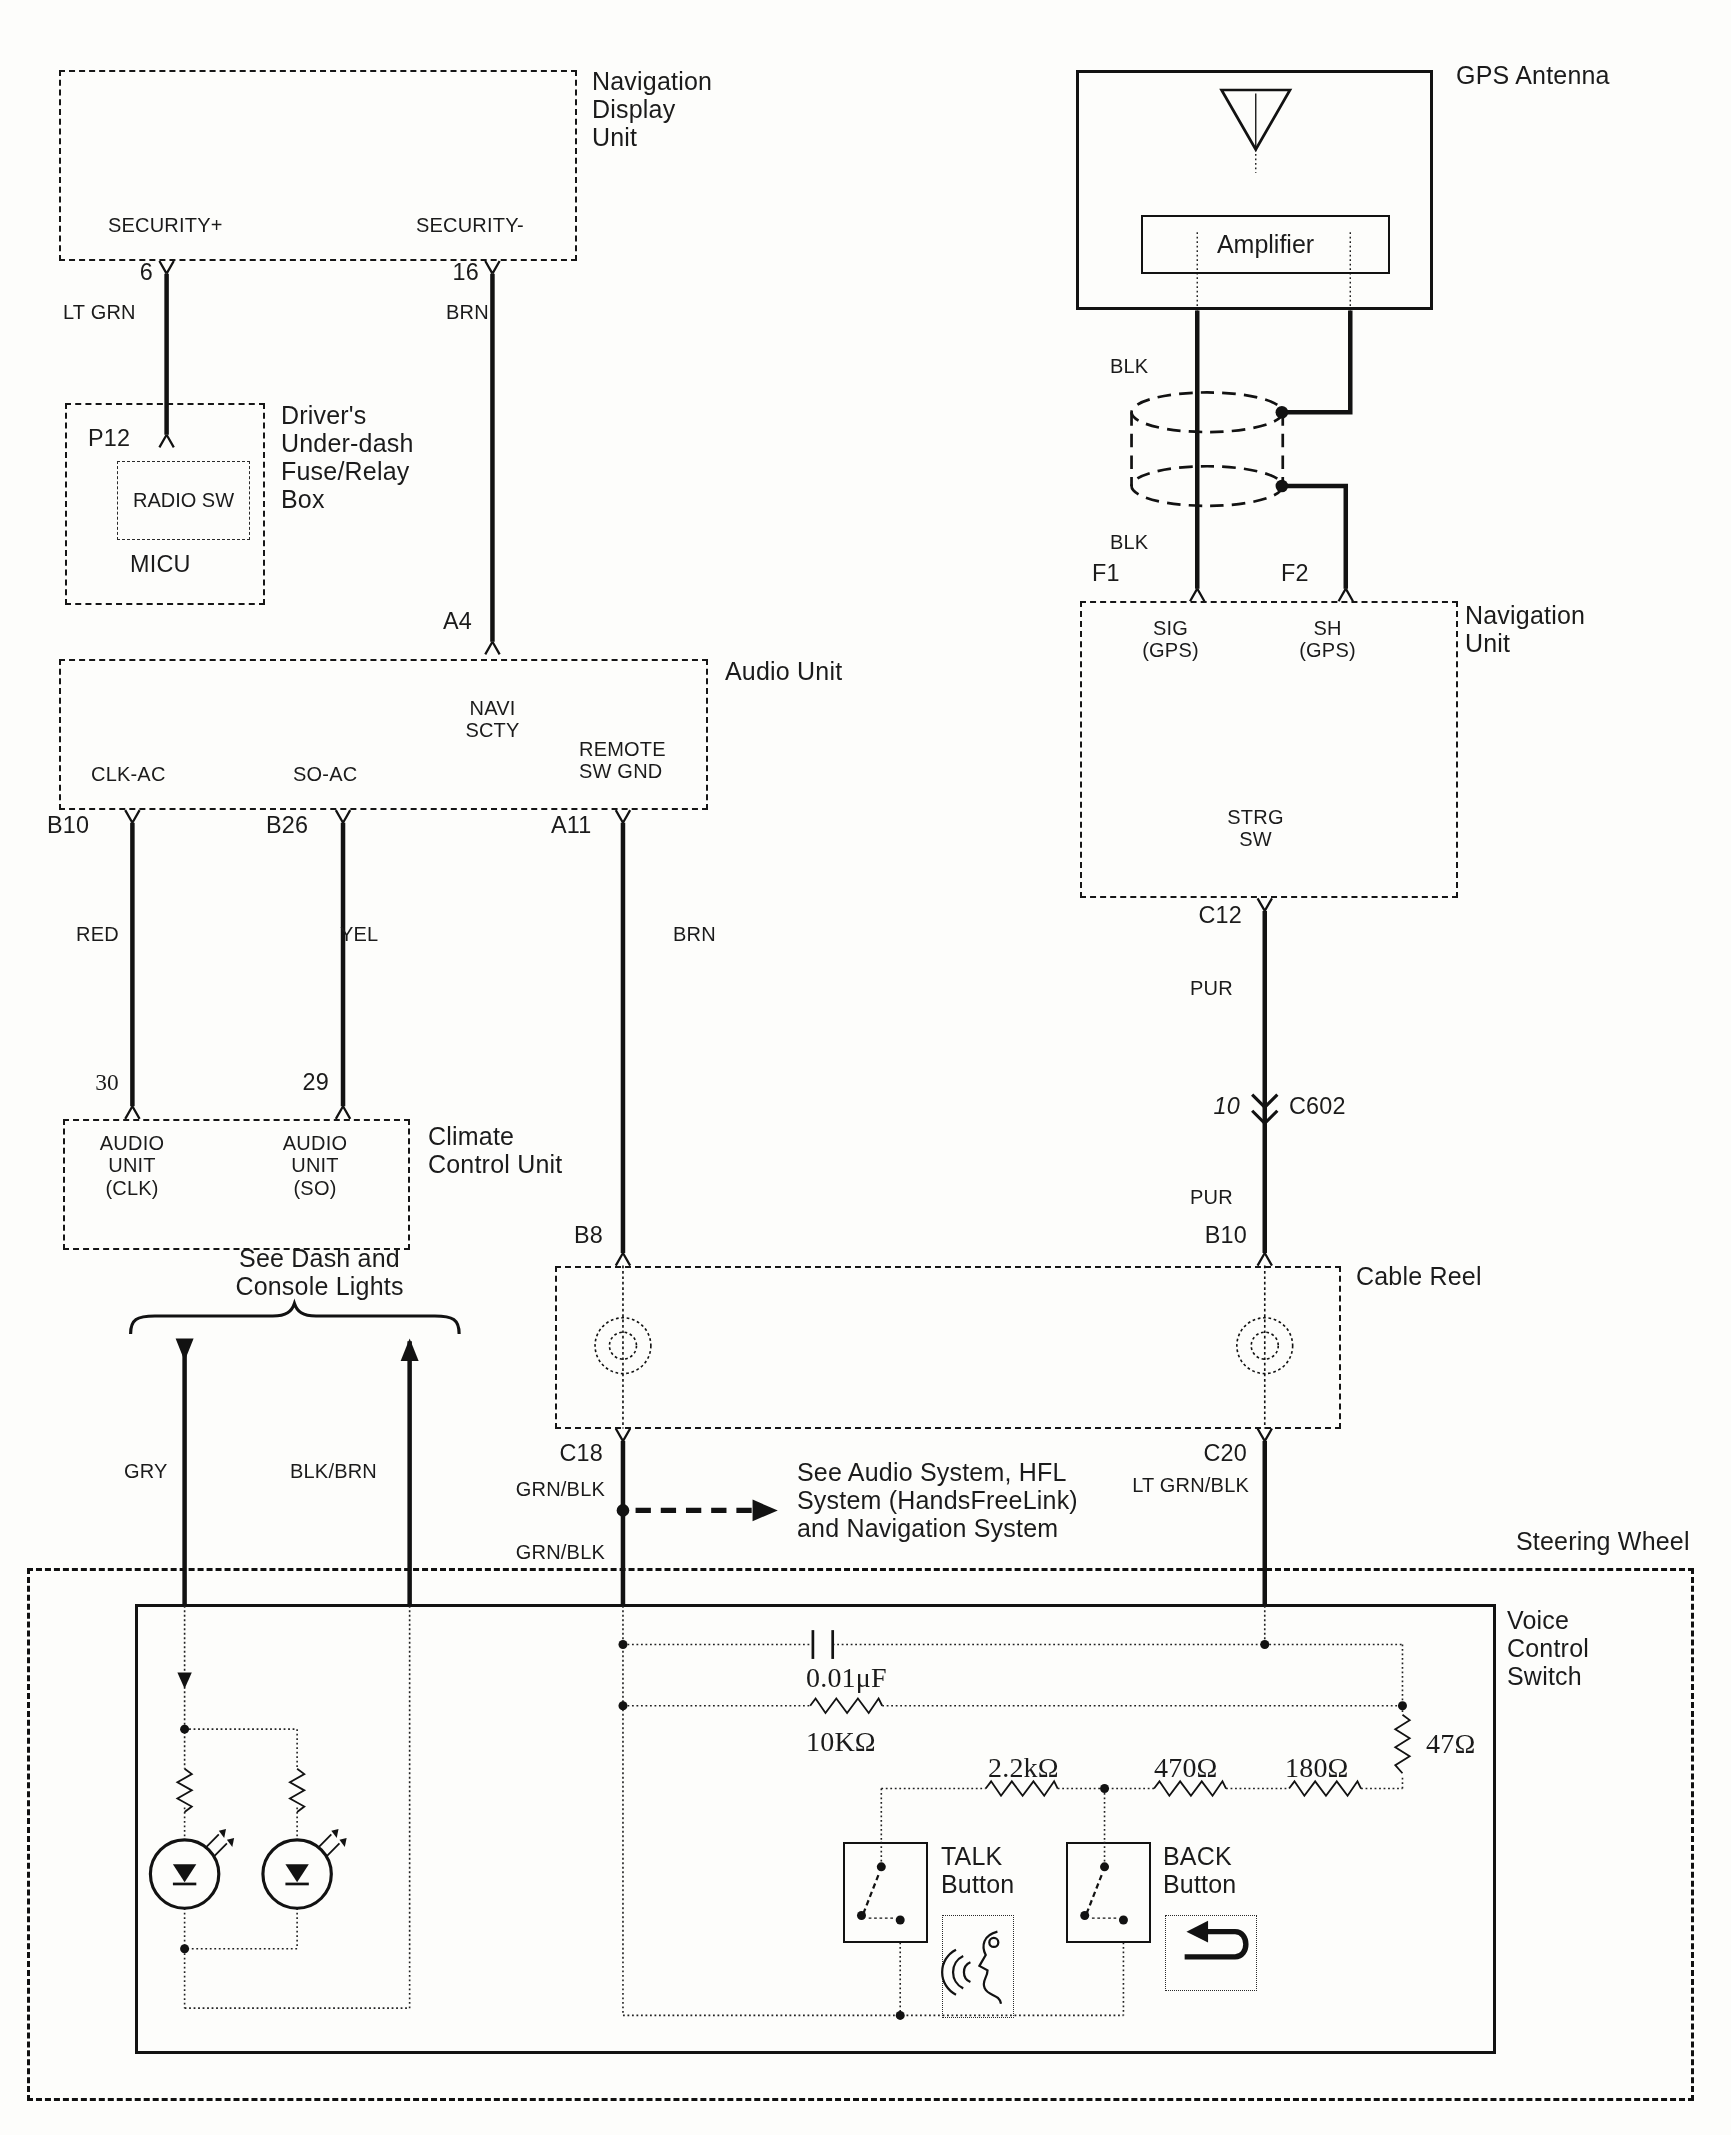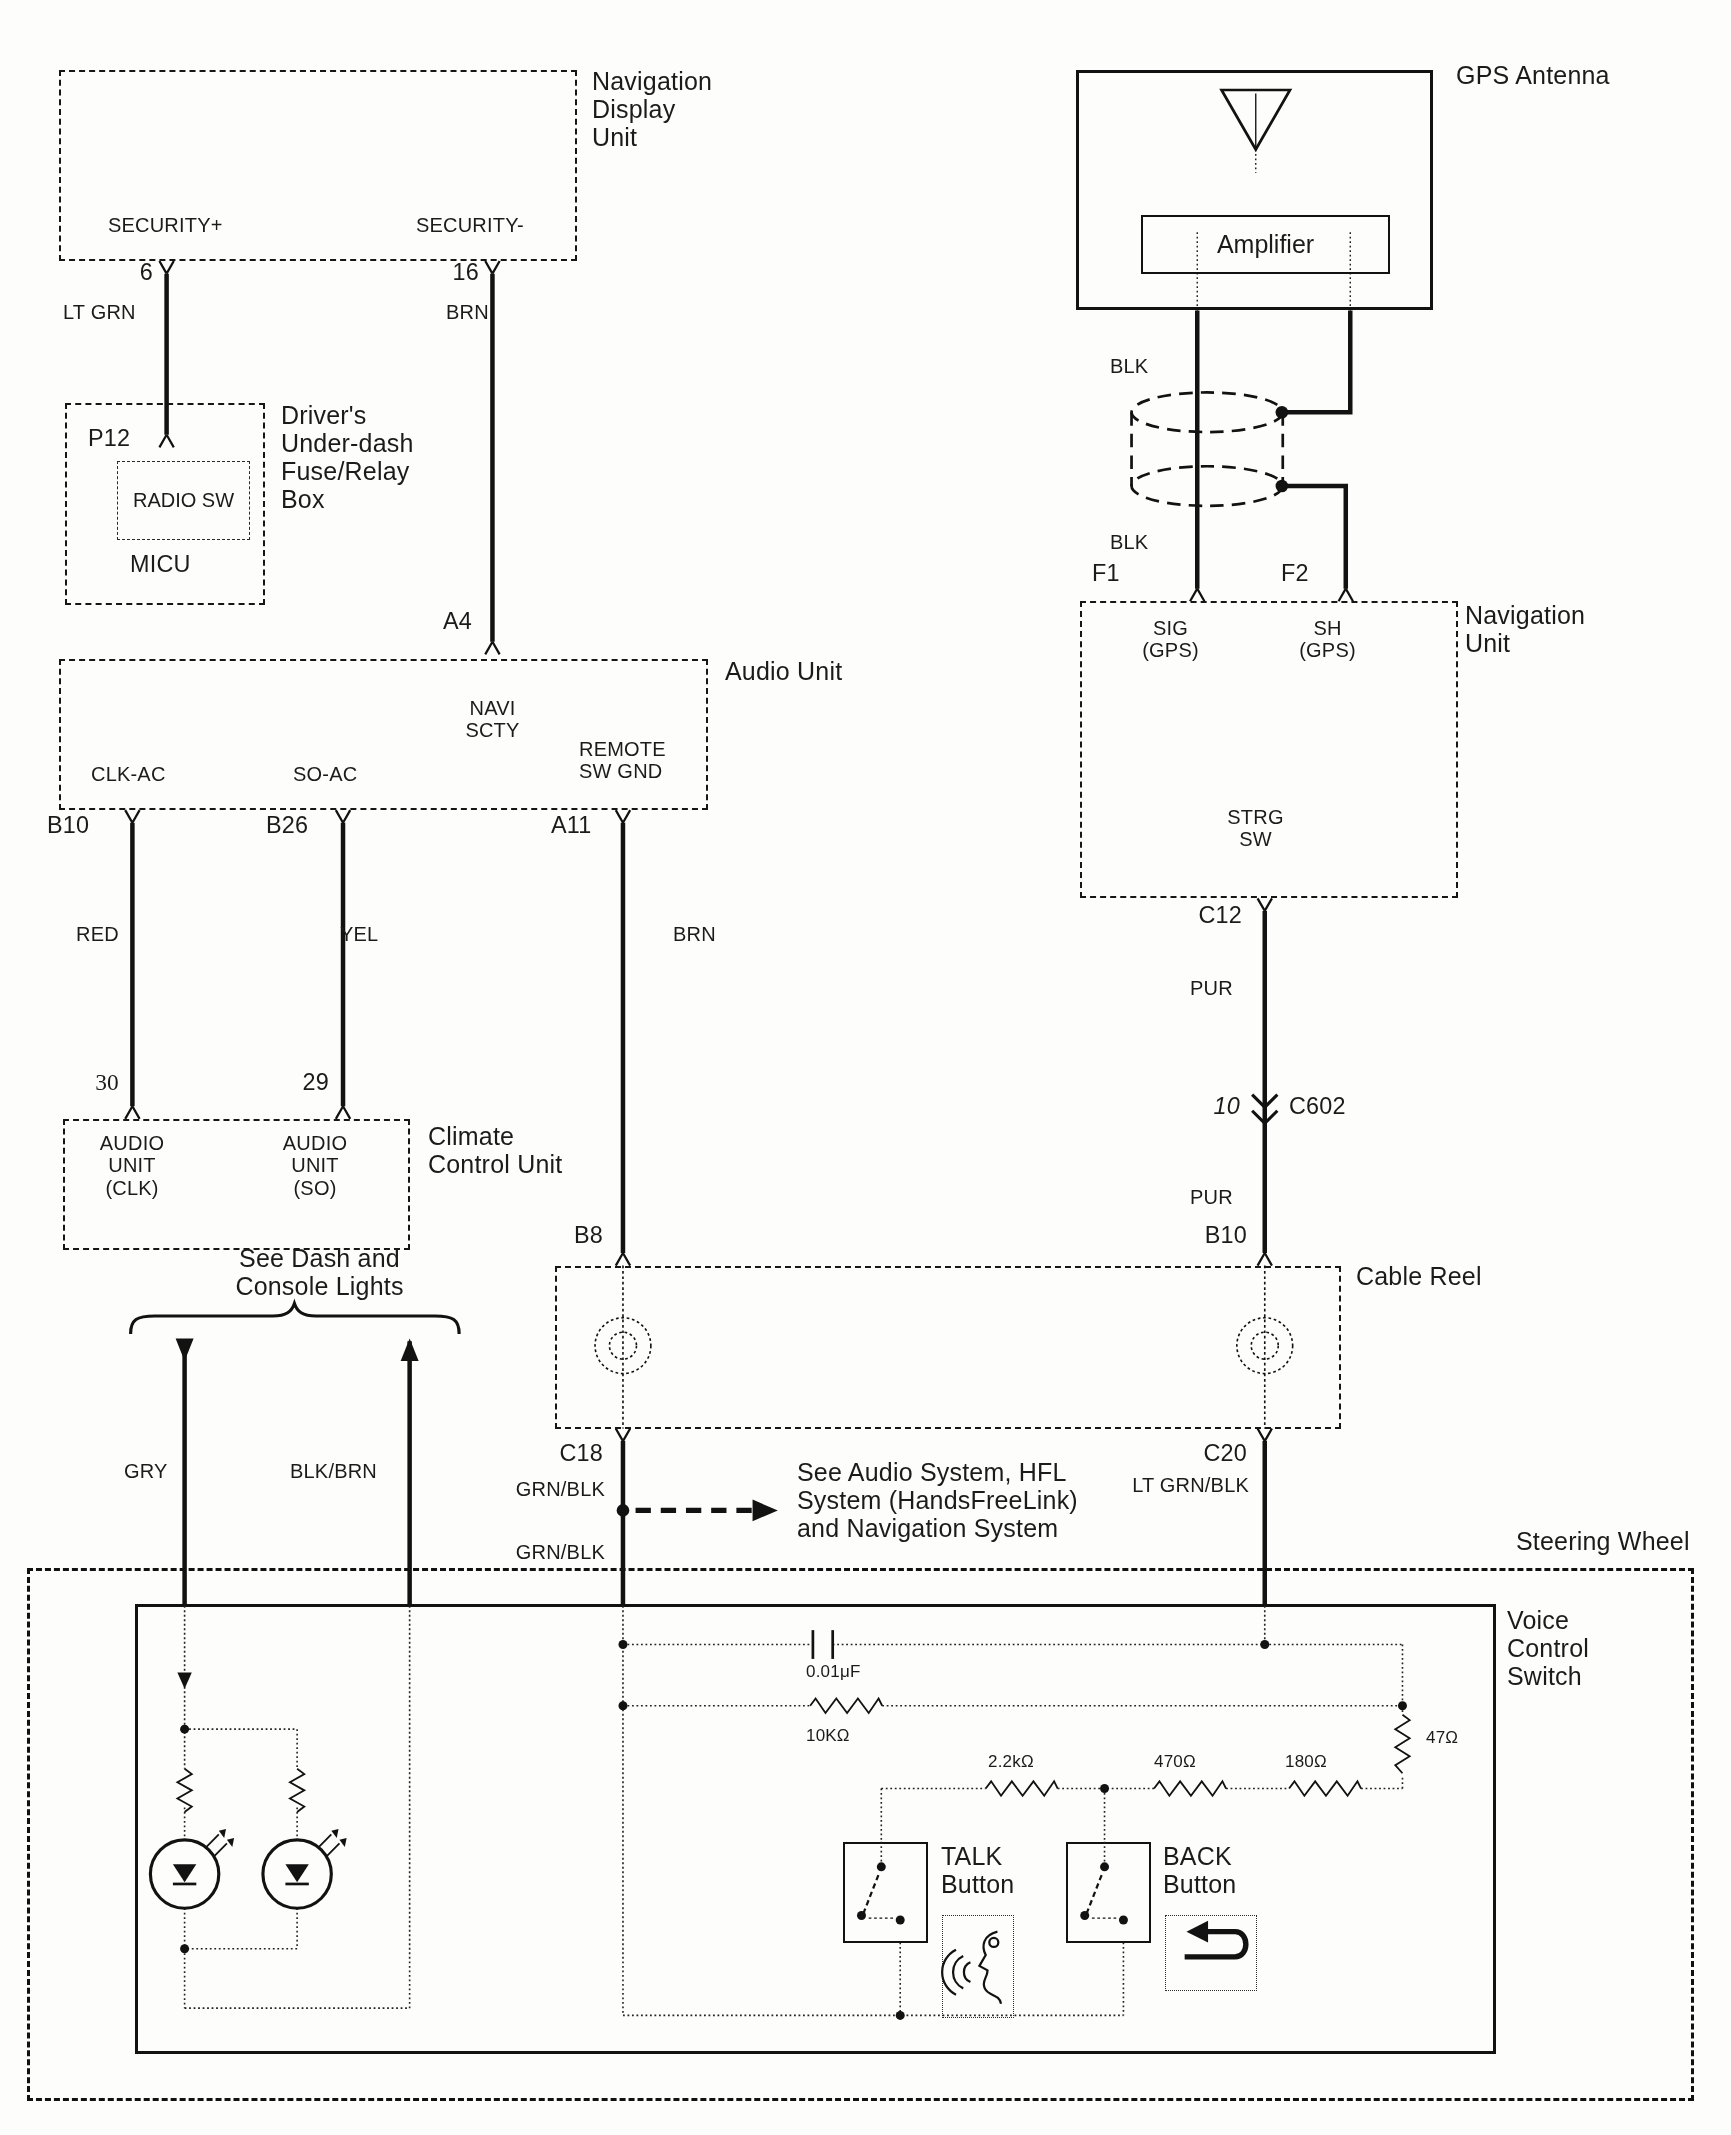--- a/index.html
+++ b/index.html
@@ -5,21 +5,21 @@
   html,body{margin:0;padding:0;background:#e8e8e6;}
   #stage{
     position:relative;width:1732px;height:2136px;background:#fdfdfb;
     font-family:"Liberation Sans", sans-serif;color:#1b1b1b;overflow:hidden;
   }
   .t{position:absolute;white-space:pre-line;line-height:1.12;letter-spacing:0.2px;}
   .lbl-unit{font-size:25px;}
   .lbl-pin{font-size:23.4px;}
   .lbl-small{font-size:20px;}
   .lbl-wire{font-size:20px;}
-  .lbl-comp{font-size:17px;}
+  .lbl-comp{font-size:28px;font-family:Liberation Serif, serif;}
   .ctr{text-align:center;}
   .rgt{text-align:right;}
   .box{position:absolute;box-sizing:border-box;}
   .dashed3{border:2.7px dashed #161616;}
   .dashed2{border:1.8px dashed #2a2a2a;}
   .dotted2{border:1.8px dotted #2a2a2a;}
   .solid4{border:3.6px solid #121212;}
   .solid3{border:2.7px solid #121212;}
   .flexc{display:flex;align-items:center;justify-content:center;text-align:center;}
   svg{position:absolute;left:0;top:0;}

